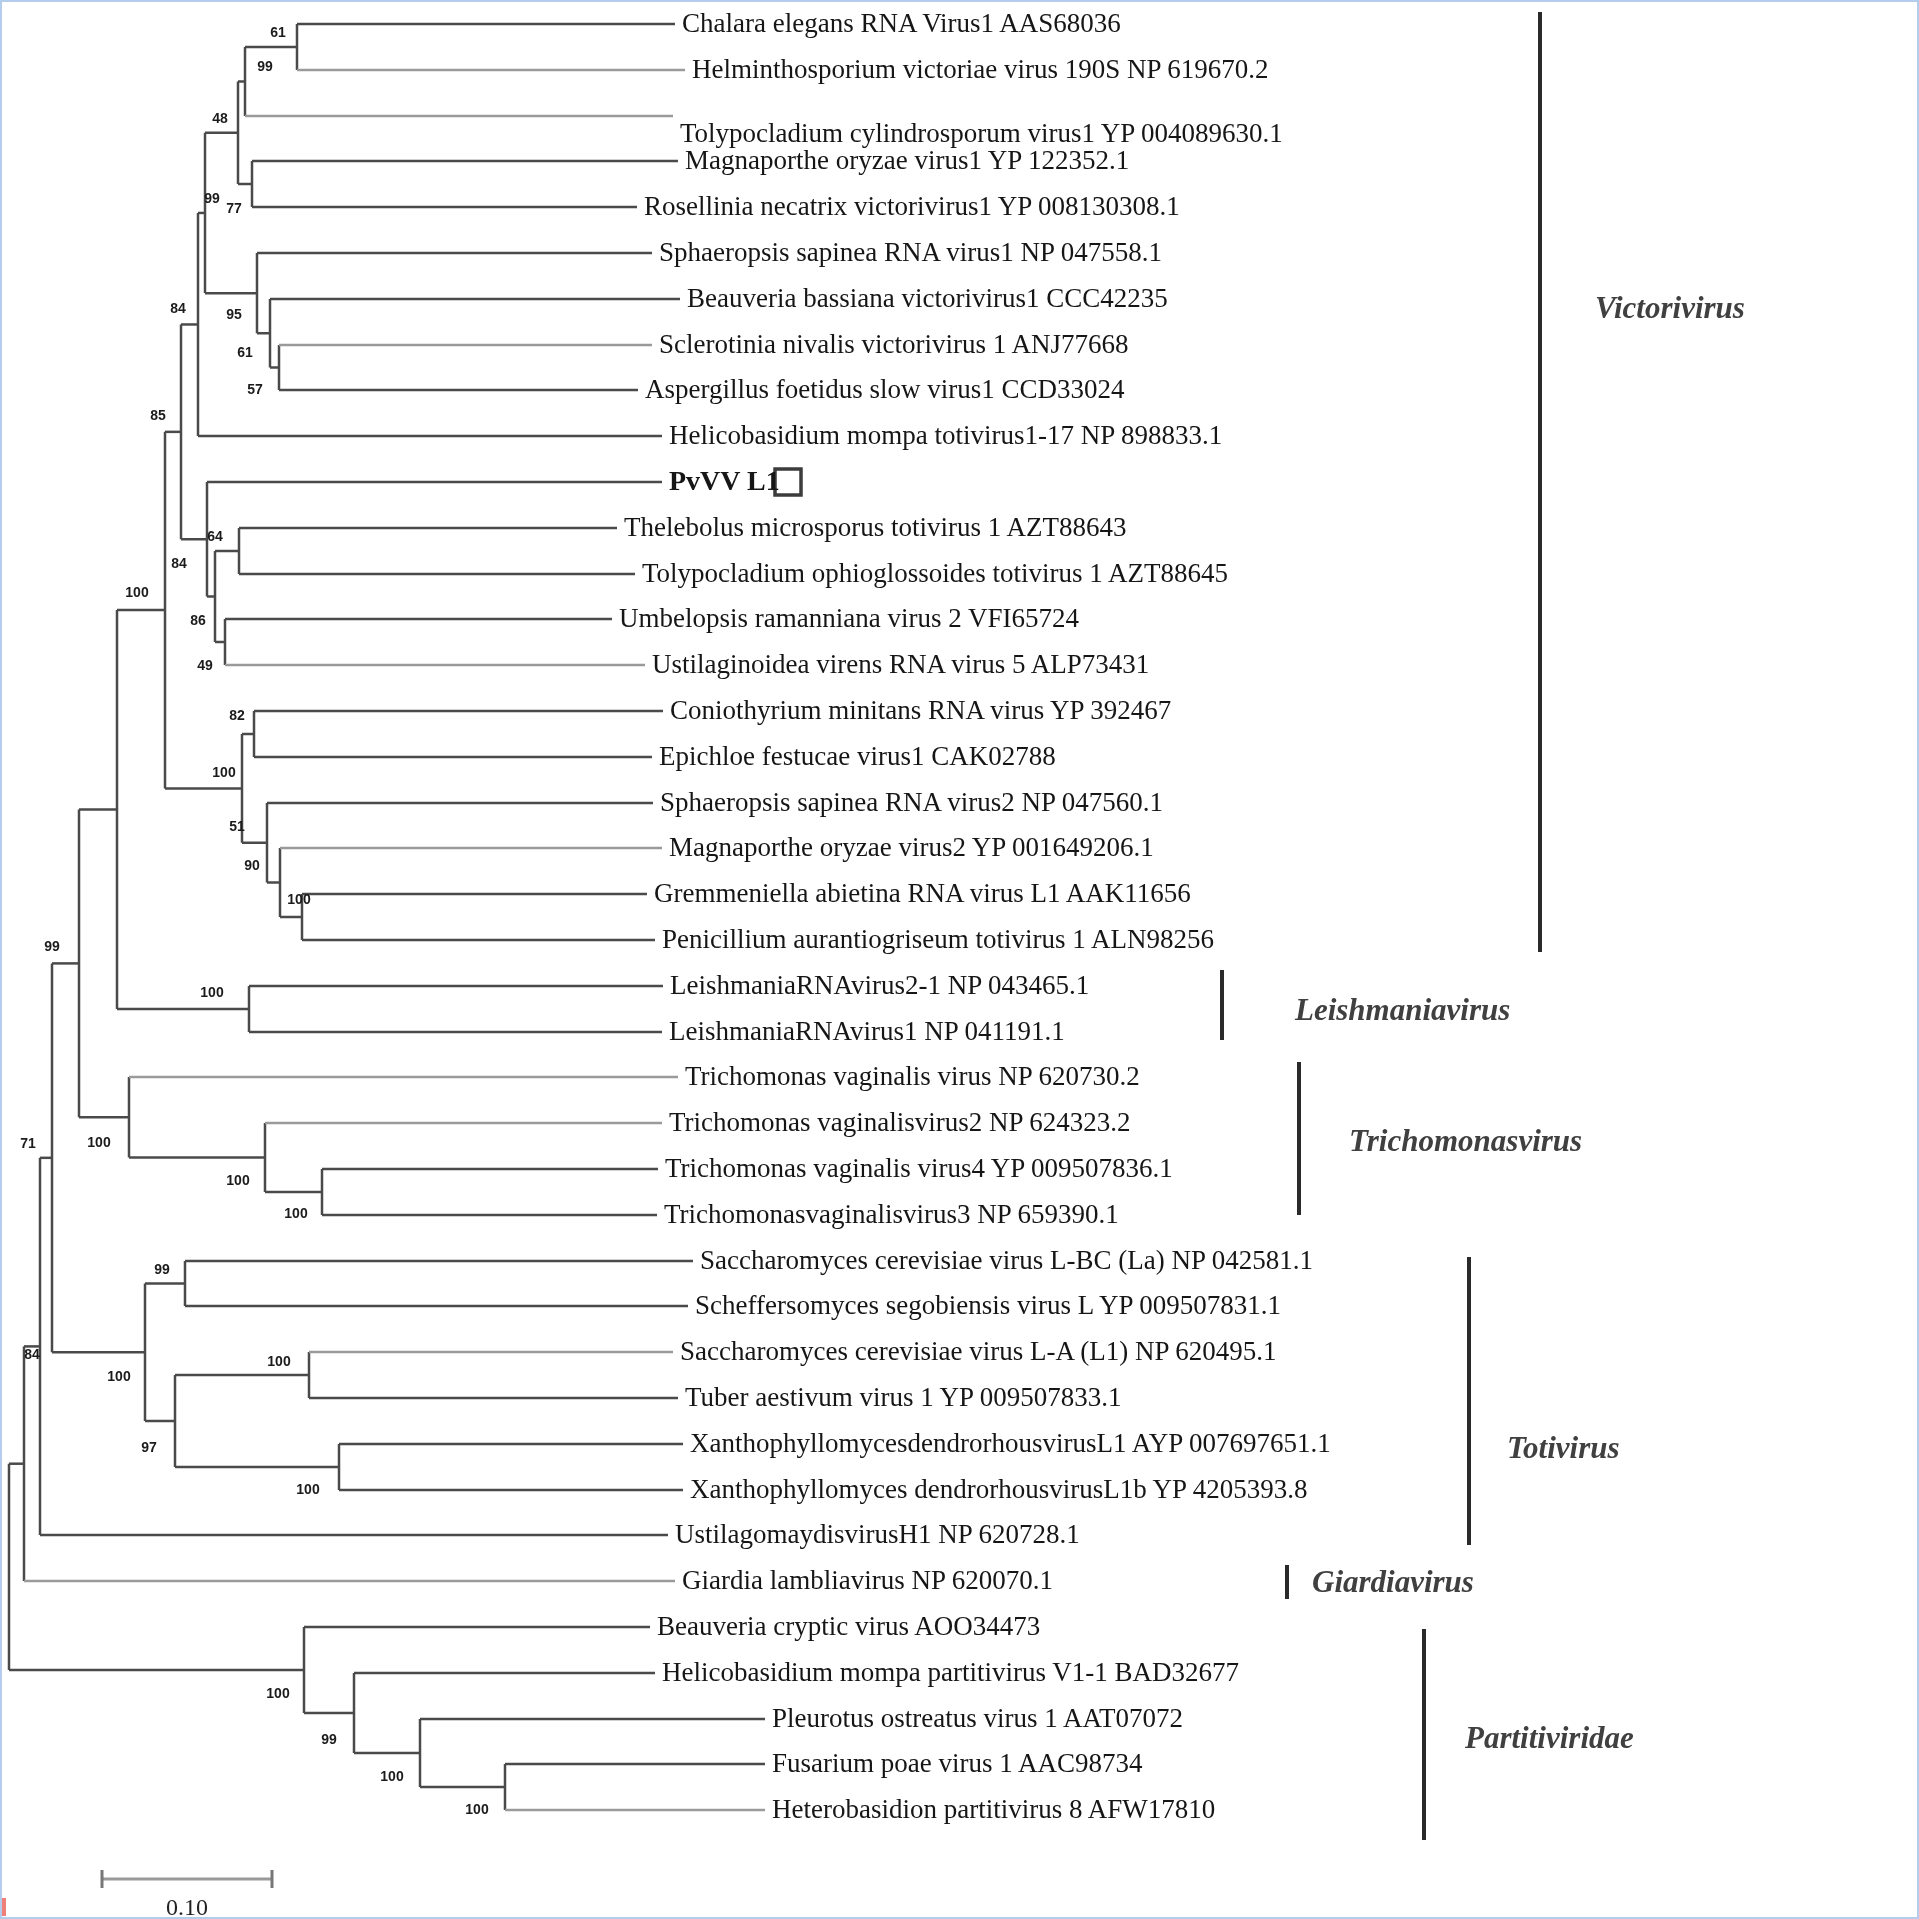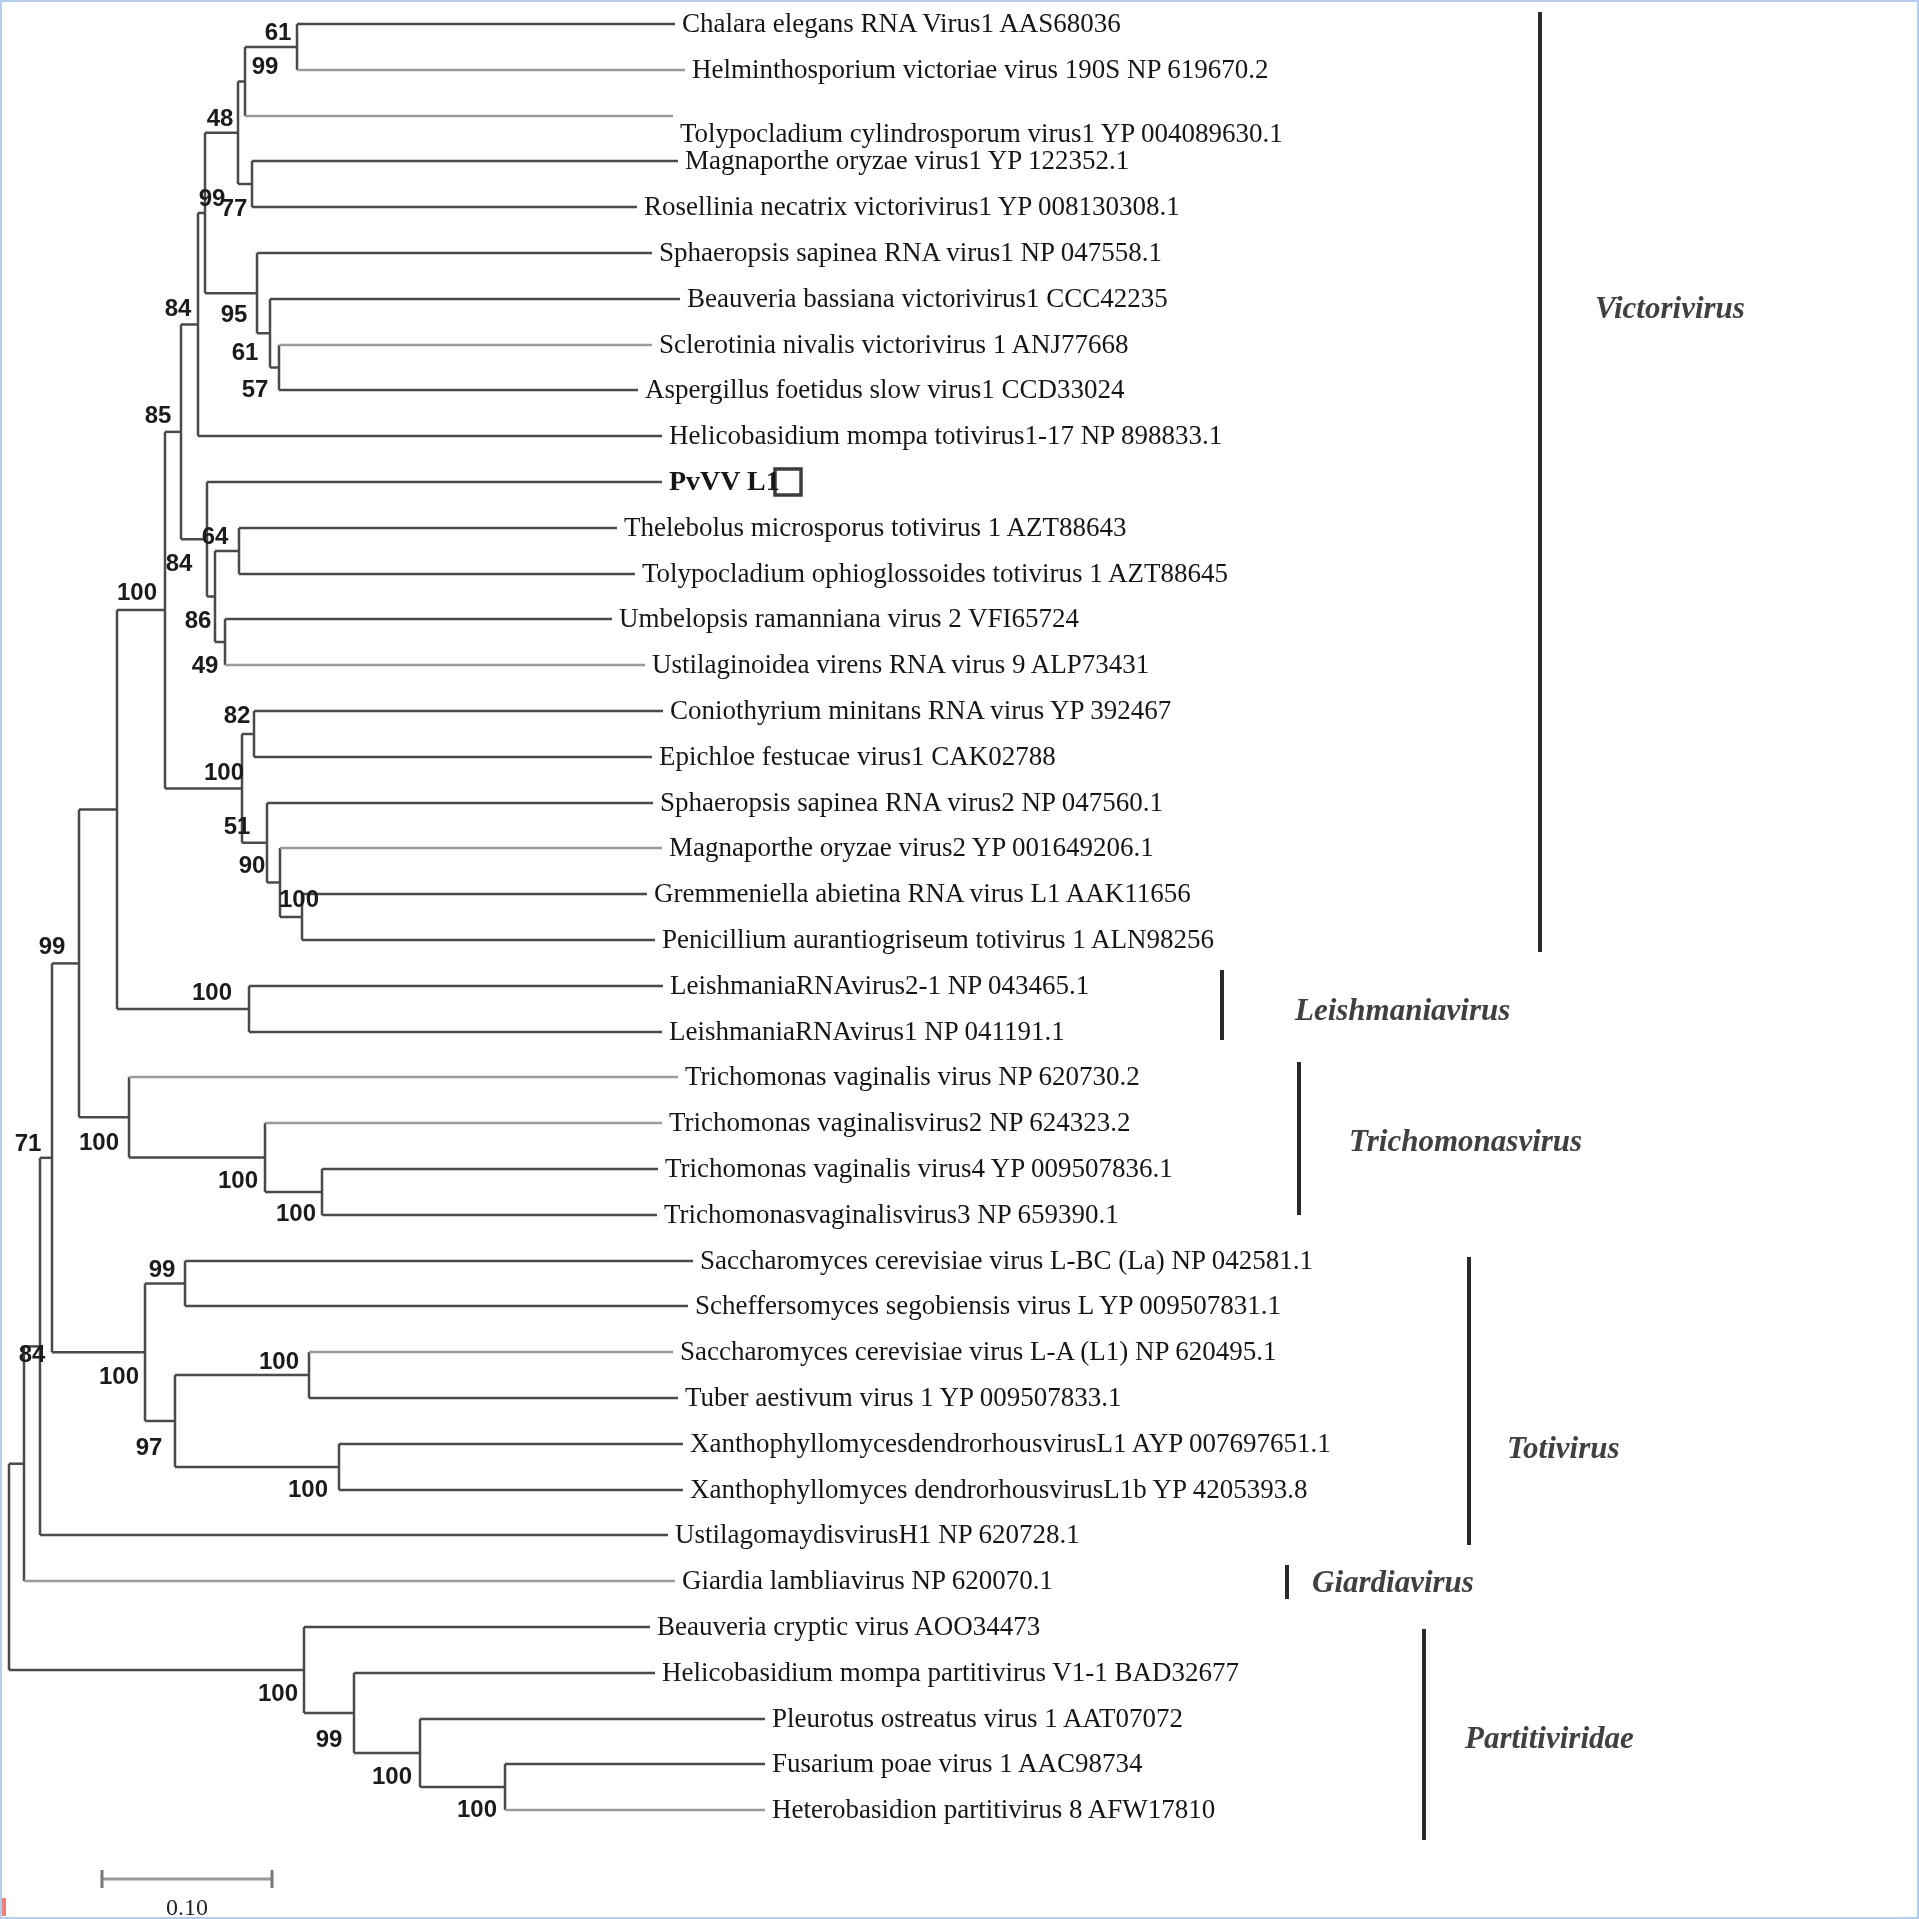--- a/index.html
+++ b/index.html
@@ -4,21 +4,21 @@
 <style>
   html,body{margin:0;padding:0;background:#e8eef7;}
   #fig{position:relative;width:1919px;height:1919px;background:#ffffff;
        box-sizing:border-box;border:2px solid #b5cdec;overflow:hidden;
        font-family:"Liberation Serif", serif;}
   #treesvg{position:absolute;left:0;top:0;}
   .leaf{position:absolute;white-space:nowrap;font-size:27px;color:#161616;
         transform:translateY(-52%);letter-spacing:0px;}
   .leaf.bold{font-weight:bold;font-size:28px;}
   .bs{position:absolute;font-family:"Liberation Sans", sans-serif;font-weight:bold;
-      font-size:24px;color:#1b1b1b;transform:translate(-50%,-50%);white-space:nowrap;}
+      font-size:14px;color:#1b1b1b;transform:translate(-50%,-50%);white-space:nowrap;}
   .clade-label{position:absolute;font-weight:bold;font-style:italic;font-size:31px;
       color:#404040;transform:translateY(-50%);white-space:nowrap;}
   .scale-label{position:absolute;font-size:24px;color:#222;transform:translate(-50%,0);}
 </style>
 </head>
 <body>
 
 <div id="fig">
   <svg id="treesvg" width="1919" height="1919" viewBox="0 0 1919 1919">
       <line x1="295" y1="22" x2="295" y2="68" stroke="#4a4a4a" stroke-width="2.5"></line>
@@ -158,21 +158,21 @@
       <div class="leaf" style="left: 642px; top: 205px;">Rosellinia necatrix victorivirus1 YP 008130308.1</div>
       <div class="leaf" style="left: 657px; top: 251px;">Sphaeropsis sapinea RNA virus1 NP 047558.1</div>
       <div class="leaf" style="left: 685px; top: 297px;">Beauveria bassiana victorivirus1 CCC42235</div>
       <div class="leaf" style="left: 657px; top: 343px;">Sclerotinia nivalis victorivirus 1 ANJ77668</div>
       <div class="leaf" style="left: 643px; top: 388px;">Aspergillus foetidus slow virus1 CCD33024</div>
       <div class="leaf" style="left: 667px; top: 434px;">Helicobasidium mompa totivirus1-17 NP 898833.1</div>
       <div class="leaf bold" style="left: 667px; top: 480px;">PvVV L1</div>
       <div class="leaf" style="left: 622px; top: 526px;">Thelebolus microsporus totivirus 1 AZT88643</div>
       <div class="leaf" style="left: 640px; top: 572px;">Tolypocladium ophioglossoides totivirus 1 AZT88645</div>
       <div class="leaf" style="left: 617px; top: 617px;">Umbelopsis ramanniana virus 2 VFI65724</div>
-      <div class="leaf" style="left: 650px; top: 663px;">Ustilaginoidea virens RNA virus 9 ALP73431</div>
+      <div class="leaf" style="left: 650px; top: 663px;">Ustilaginoidea virens RNA virus 5 ALP73431</div>
       <div class="leaf" style="left: 668px; top: 709px;">Coniothyrium minitans RNA virus YP 392467</div>
       <div class="leaf" style="left: 657px; top: 755px;">Epichloe festucae virus1 CAK02788</div>
       <div class="leaf" style="left: 658px; top: 801px;">Sphaeropsis sapinea RNA virus2 NP 047560.1</div>
       <div class="leaf" style="left: 667px; top: 846px;">Magnaporthe oryzae virus2 YP 001649206.1</div>
       <div class="leaf" style="left: 652px; top: 892px;">Gremmeniella abietina RNA virus L1 AAK11656</div>
       <div class="leaf" style="left: 660px; top: 938px;">Penicillium aurantiogriseum totivirus 1 ALN98256</div>
       <div class="leaf" style="left: 668px; top: 984px;">LeishmaniaRNAvirus2-1 NP 043465.1</div>
       <div class="leaf" style="left: 667px; top: 1030px;">LeishmaniaRNAvirus1 NP 041191.1</div>
       <div class="leaf" style="left: 683px; top: 1075px;">Trichomonas vaginalis virus NP 620730.2</div>
       <div class="leaf" style="left: 667px; top: 1121px;">Trichomonas vaginalisvirus2 NP 624323.2</div>

